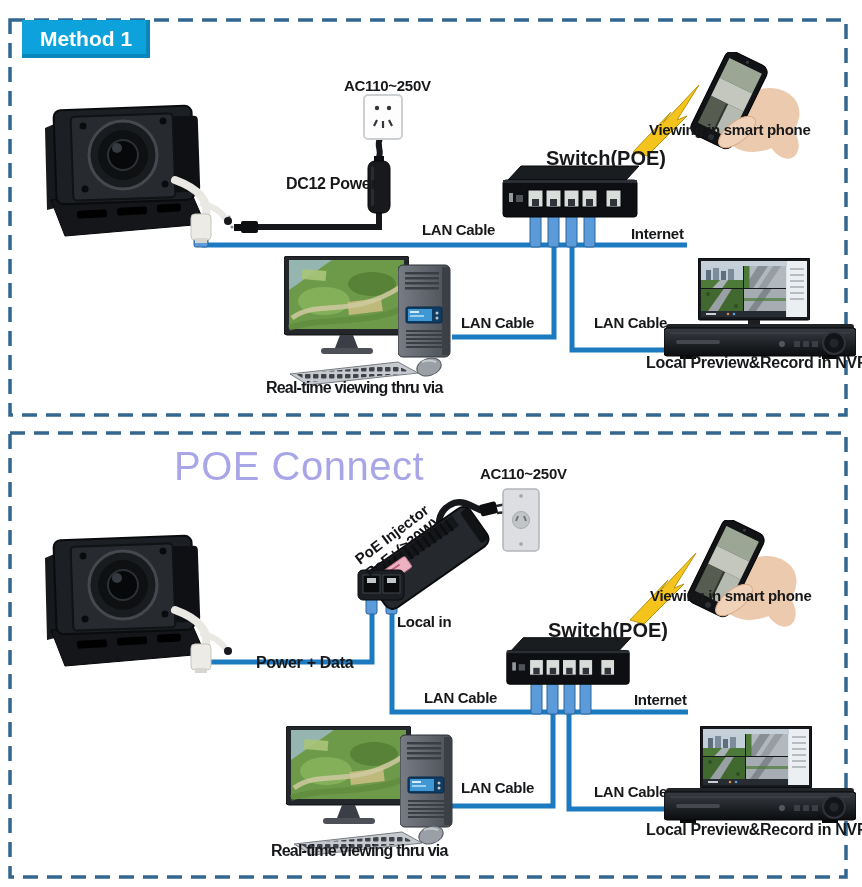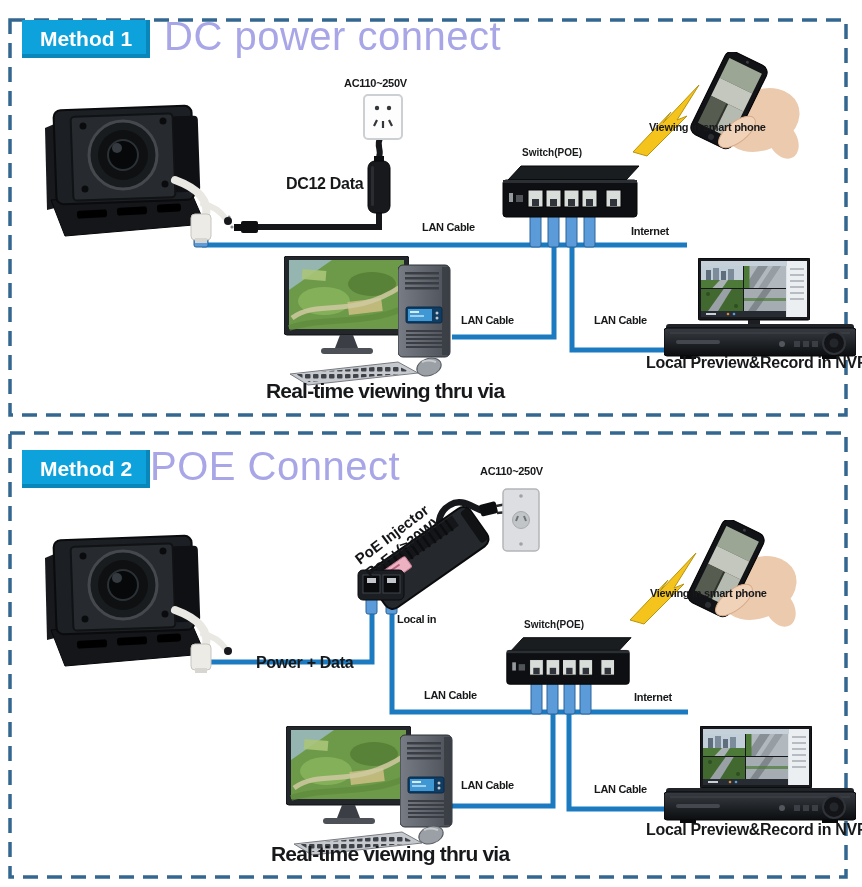--- a/index.html
+++ b/index.html
@@ -1,23 +1,23 @@
 <!DOCTYPE html>
 <html><head>
 <meta charset="utf-8">
 <style>
   html,body{margin:0;padding:0;background:#ffffff;}
   #stage{position:relative;width:862px;height:887px;background:#ffffff;overflow:hidden;
          font-family:"Liberation Sans","DejaVu Sans",sans-serif;}
   .abs{position:absolute;}
   .lbl{position:absolute;font-weight:bold;color:#17181a;white-space:nowrap;line-height:1.05;}
-  .lbl15{font-size:11px;letter-spacing:-0.3px;}
-  .lbl14{font-size:10px;}
+  .lbl15{font-size:15px;letter-spacing:-0.3px;}
+  .lbl14{font-size:20px;margin-left:24px;}
   .lbl16{font-size:16px;letter-spacing:-0.3px;}
-  .cap19{font-size:21px;letter-spacing:-0.8px;}
+  .cap19{font-size:16px;letter-spacing:-0.8px;}
   .cap16{font-size:16px;letter-spacing:-0.3px;}
   .badge{position:absolute;width:128px;height:38px;background:#0da2dc;color:#ffffff;
          font-size:21px;font-weight:bold;display:flex;align-items:center;justify-content:center;
          box-shadow:inset -4px -4px 0 rgba(0,40,70,.22);}
   .title{position:absolute;font-size:40px;font-weight:400;color:#a8a6e7;letter-spacing:0.5px;white-space:nowrap;}
   .inj-label{position:absolute;left:322px;top:524px;width:150px;transform:rotate(-37deg);
              transform-origin:center;font-size:15px;font-weight:bold;color:#141518;text-align:center;line-height:1.15;}
   svg.dev{position:absolute;}
 </style>
 </head>
@@ -289,21 +289,20 @@
       <rect x="234" y="224" width="8" height="7" fill="#0e0f10"></rect>
       <circle cx="229" cy="217" r="1.6" fill="#8a8d90"></circle>
         <circle cx="232" cy="227" r="1.6" fill="#8a8d90"></circle>
       <path d="M460,538 C440,548 430,516 450,505 C461,498 470,506 483,511" stroke="#15171a" stroke-width="6.5" fill="none"></path>
       <rect x="480" y="503" width="17" height="12" rx="2" fill="#0d0e0f" transform="rotate(-14 488 509)"></rect>
       <path d="M496,506 l11,-2 M497,513 l11,-1" stroke="#26282b" stroke-width="2.5"></path>
     </g>
   </svg>
 
   <div class="badge" style="left:22px;top:20px">Method 1</div>
-  <div class="title" style="left:164px;top:14px">DC power connect</div>
 
   <svg class="dev" style="left:25px;top:88px" width="210" height="160" viewBox="0 0 210 160">
       <use href="#g-cam"></use>
     </svg>
   <svg class="dev" style="left:363px;top:94px" width="40" height="46" viewBox="0 0 40 46">
       <use href="#g-outlet"></use>
     </svg>
   <svg class="dev" style="left:367px;top:156px" width="24" height="58" viewBox="0 0 24 58">
       <use href="#g-adapter"></use>
     </svg>
@@ -326,32 +325,31 @@
       <use href="#g-mouse"></use>
     </svg>
   <svg class="dev" style="left:698px;top:258px" width="112" height="67" viewBox="0 0 112 67">
       <use href="#g-nvrmon"></use>
     </svg>
   <svg class="dev" style="left:664px;top:320px" width="192" height="40" viewBox="0 0 192 40">
       <use href="#g-nvrbox"></use>
     </svg>
 
   <div class="lbl lbl15" style="left:344px;top:78px">AC110~250V</div>
-  <div class="lbl lbl16" style="left:286px;top:176px">DC12 Data</div>
+  <div class="lbl lbl16" style="left:286px;top:176px">DC12 Power</div>
   <div class="lbl lbl14" style="left:522px;top:148px">Switch(POE)</div>
   <div class="lbl lbl15" style="left:422px;top:222px">LAN Cable</div>
   <div class="lbl lbl15" style="left:631px;top:226px">Internet</div>
   <div class="lbl lbl15" style="left:649px;top:122px">Viewing in smart phone</div>
   <div class="lbl lbl15" style="left:461px;top:315px">LAN Cable</div>
   <div class="lbl lbl15" style="left:594px;top:315px">LAN Cable</div>
   <div class="lbl cap19" style="left:266px;top:380px">Real-time viewing thru via</div>
   <div class="lbl cap16" style="left:646px;top:355px">Local Preview&amp;Record in NVR</div>
 
-  <div class="badge" style="left:22px;top:450px">Method 2</div>
-  <div class="title" style="left:150px;top:444px">POE Connect</div>
+  <div class="title" style="left:174px;top:444px">POE Connect</div>
 
   <svg class="dev" style="left:25px;top:518px" width="210" height="160" viewBox="0 0 210 160">
       <use href="#g-cam"></use>
     </svg>
   <svg class="dev" style="left:350px;top:506px" width="150" height="120" viewBox="0 0 150 120">
       <use href="#g-inj"></use>
     </svg>
   <svg class="dev" style="left:502px;top:488px" width="38" height="64" viewBox="0 0 38 64">
       <use href="#g-plate"></use>
     </svg>

